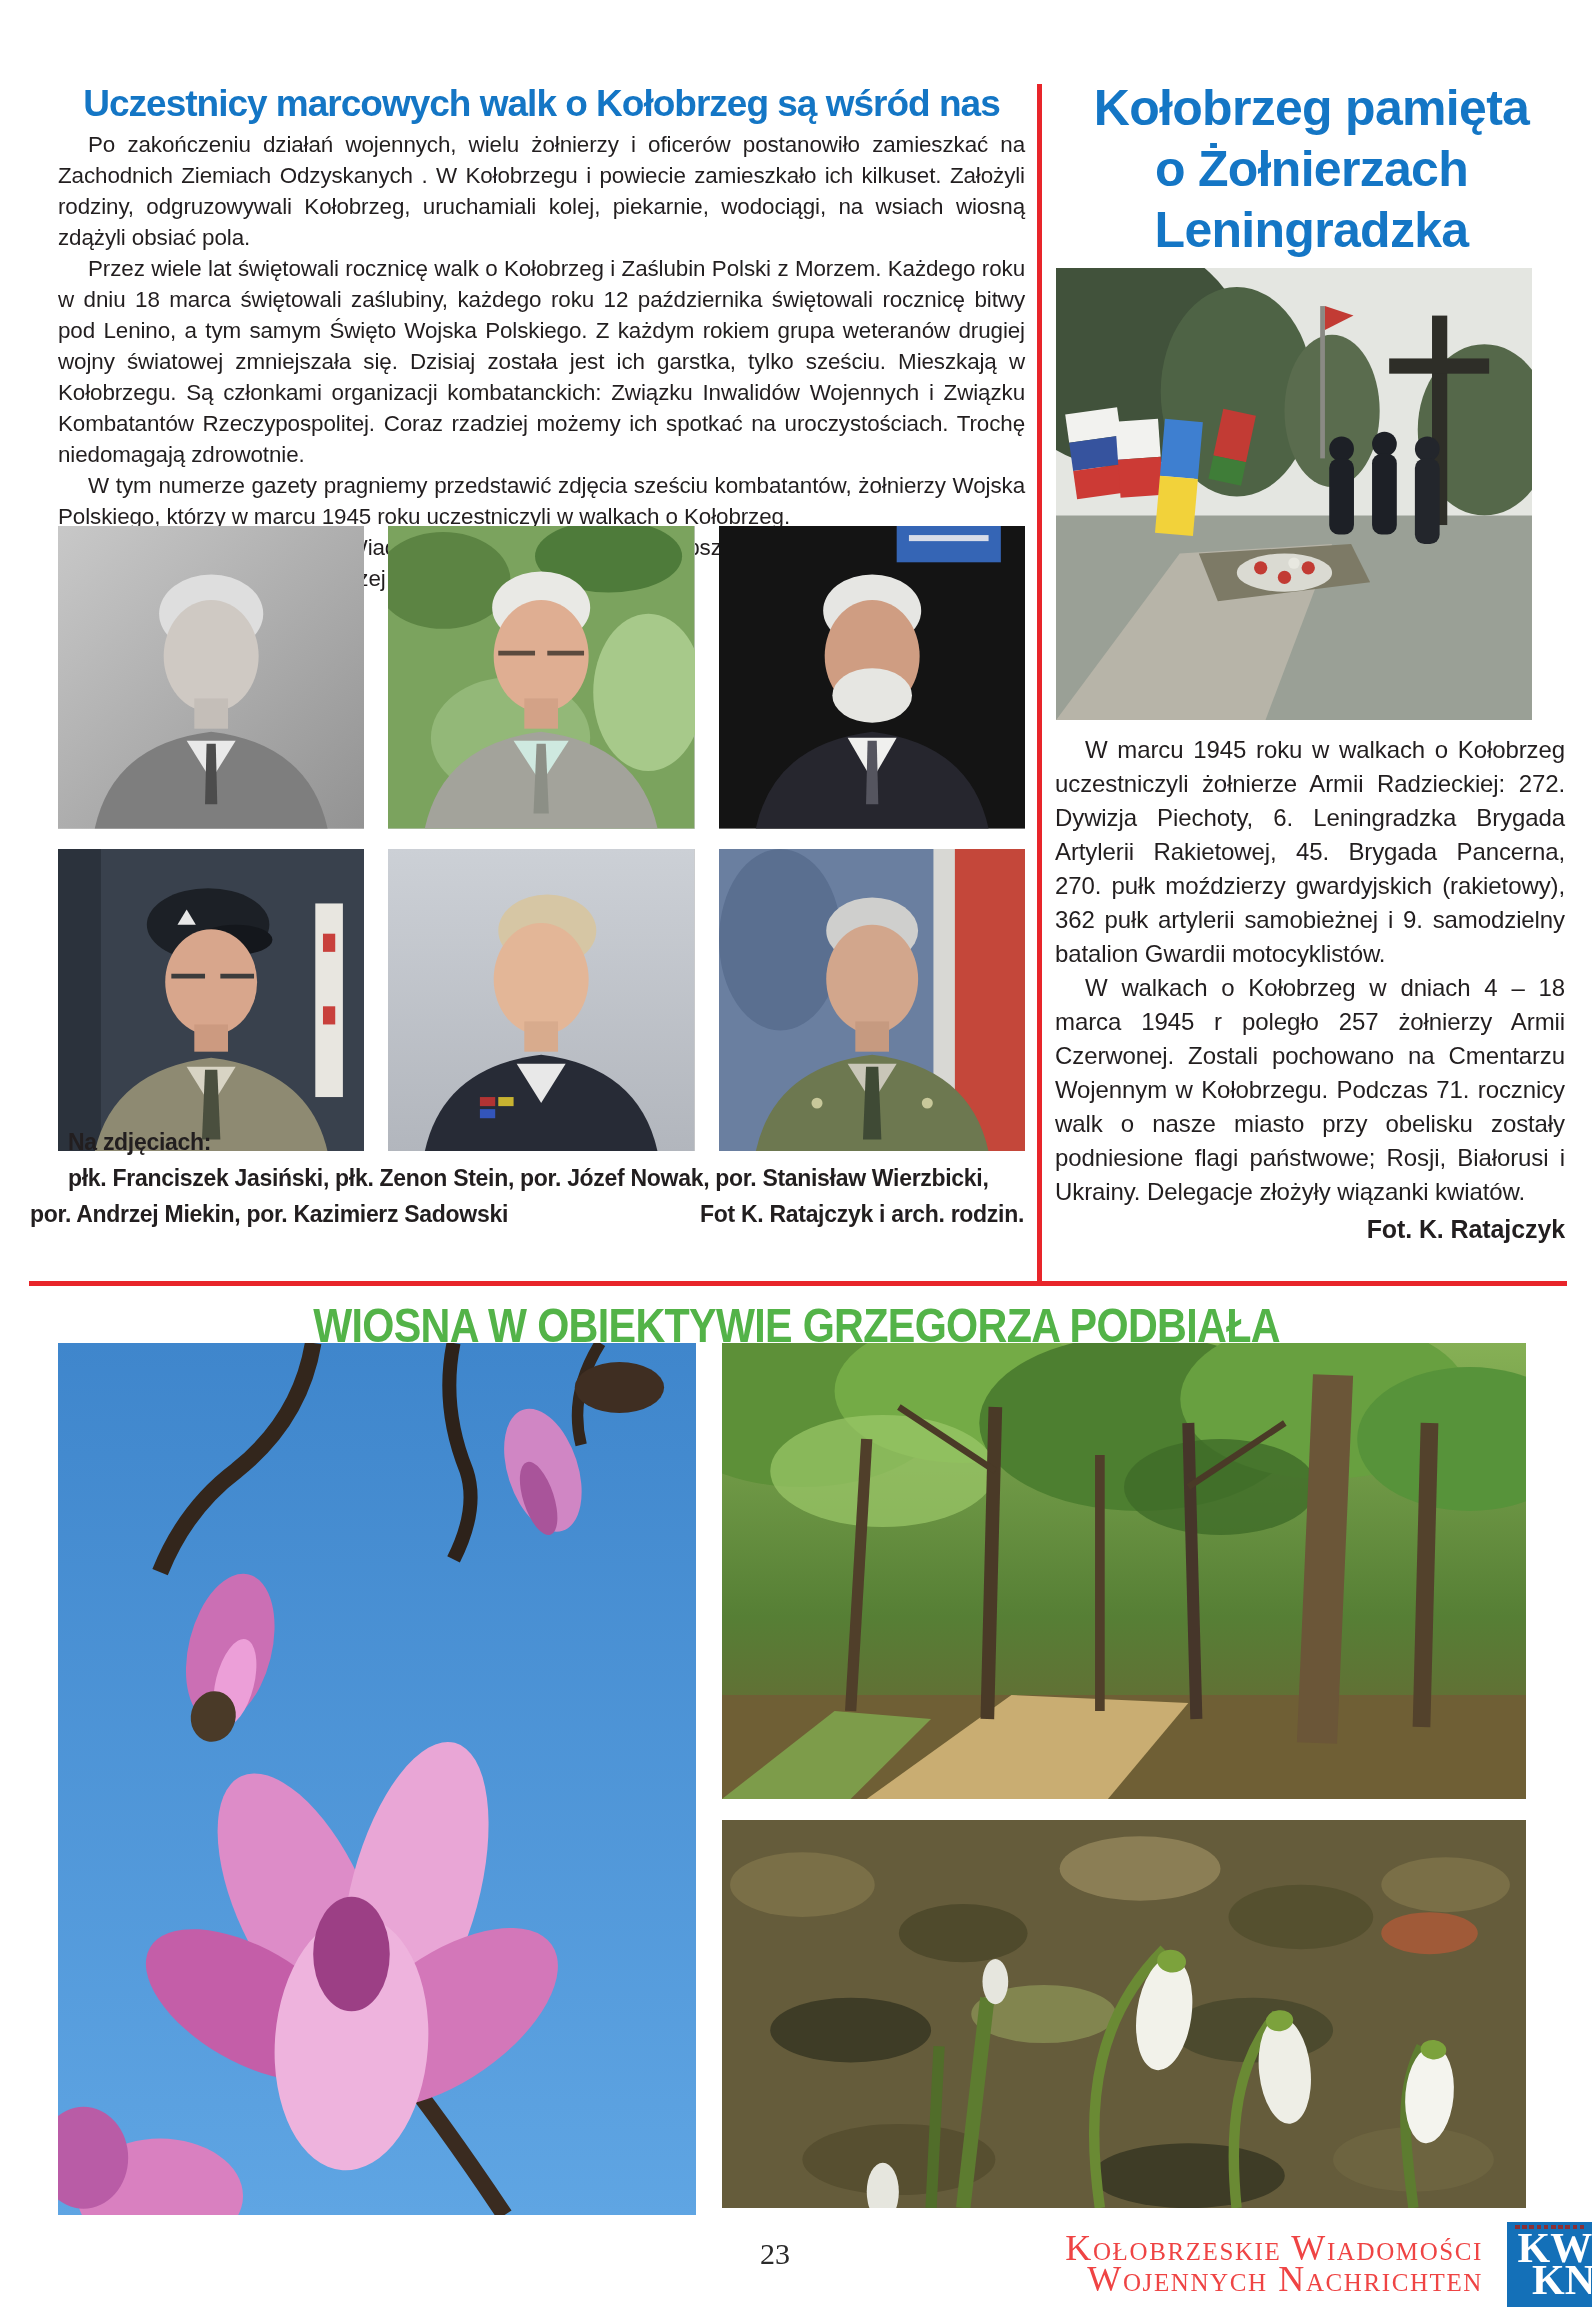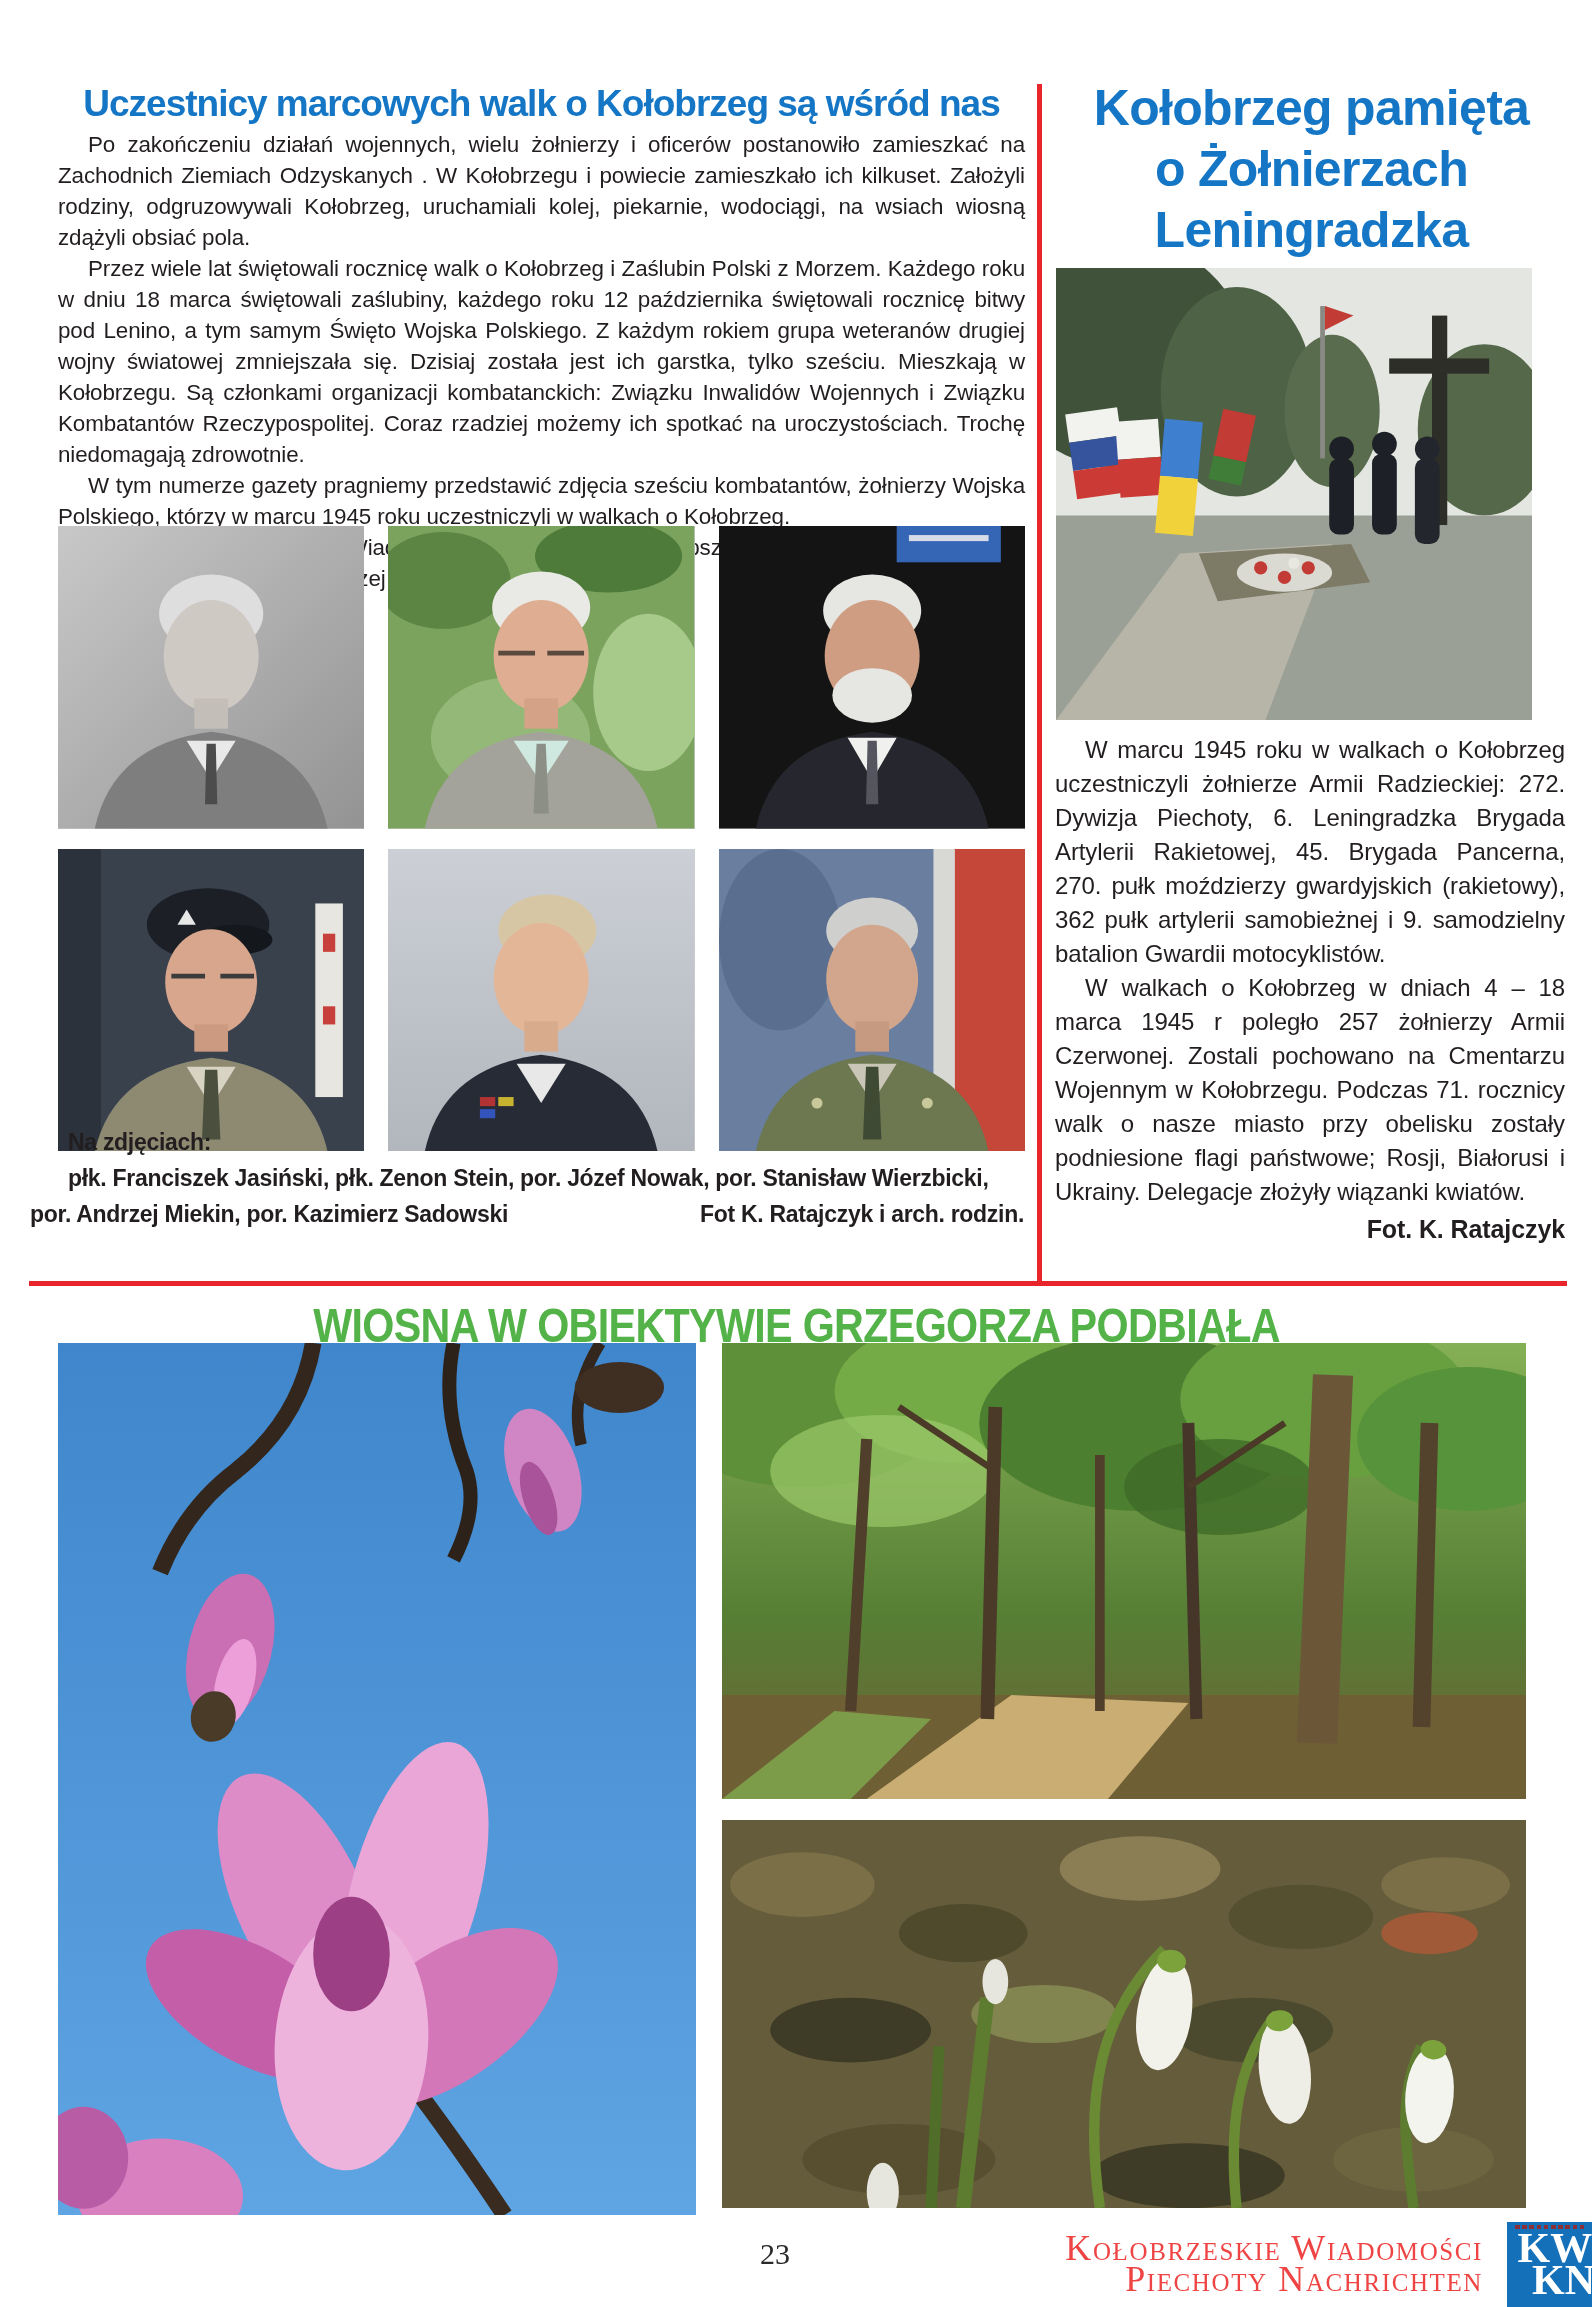--- a/index.html
+++ b/index.html
@@ -357,21 +357,21 @@
         </g>
       <ellipse cx="20" cy="46" rx="2" ry="3.6" fill="#e6e6de"></ellipse>
       <ellipse cx="34" cy="20" rx="1.6" ry="2.8" fill="#e6e6de"></ellipse>
     </svg>
   </div>
 
   <div class="page-number">23</div>
 
   <div class="footer-brand">
     <div>Kołobrzeskie Wiadomości</div>
-    <div>Piechoty Nachrichten</div>
+    <div>Wojennych Nachrichten</div>
   </div>
 
   <div class="logo">
     <span class="lg kw">KW</span>
     <span class="lg kn">KN</span>
   </div>
 
 </div>
 
 

